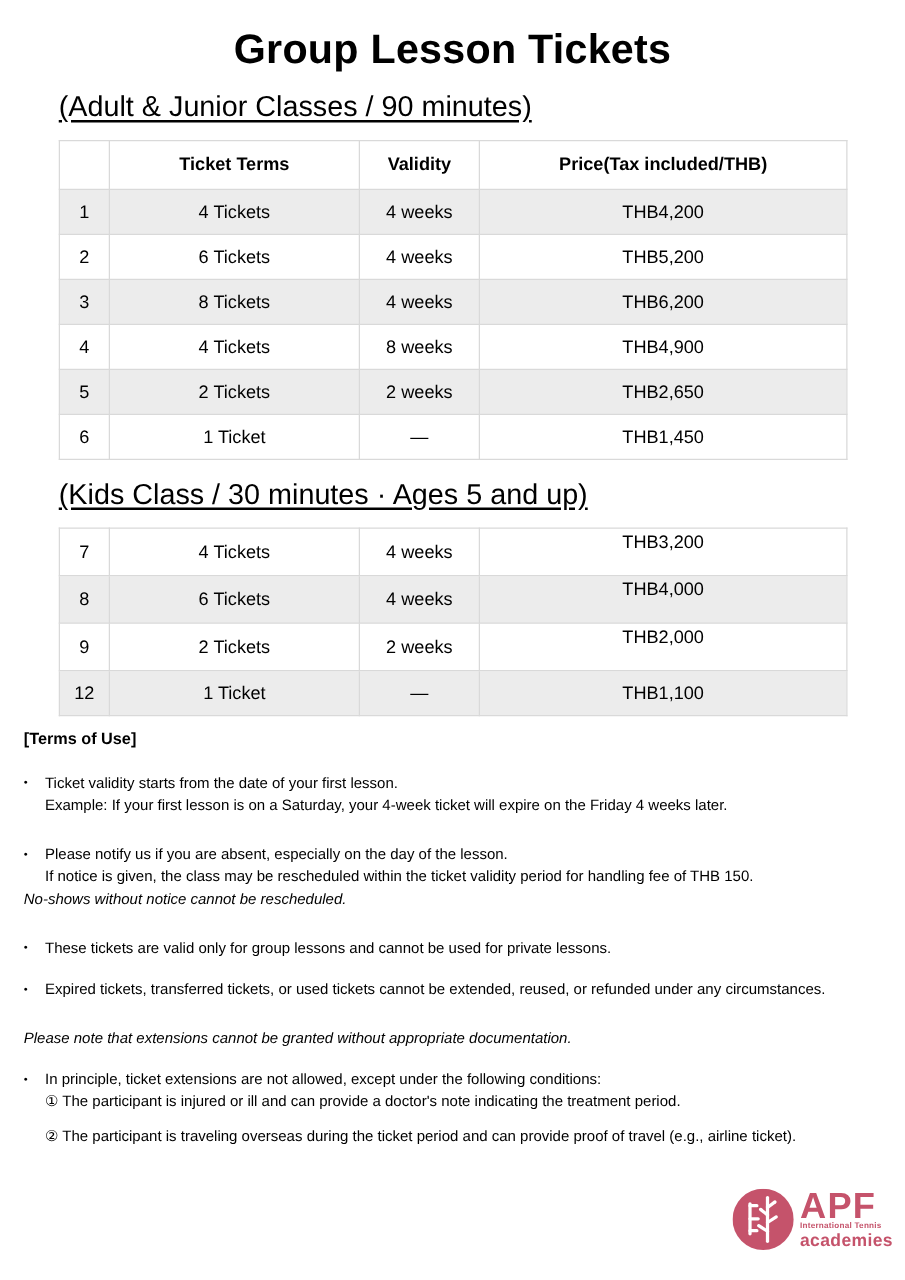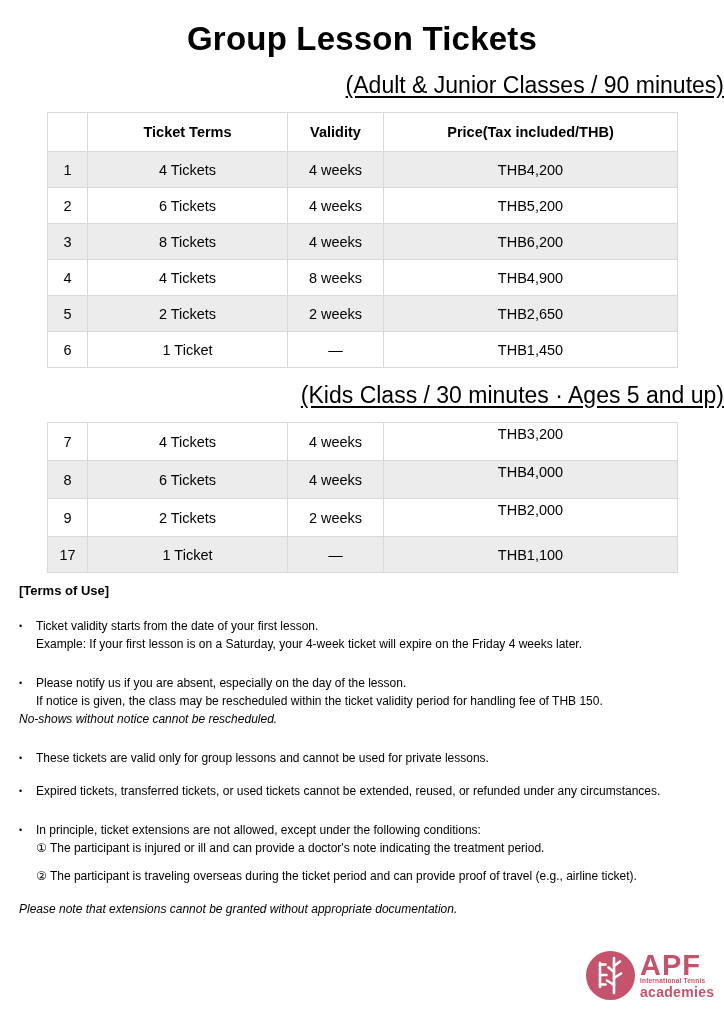--- a/index.html
+++ b/index.html
@@ -4,21 +4,21 @@
 <style>
   html,body{margin:0;padding:0;}
   body{
     width:724px;height:1024px;background:#ffffff;position:relative;overflow:hidden;
     font-family:"Liberation Sans","DejaVu Sans",sans-serif;color:#000;
     --pink:#c5536b;--shade:#ececec;--border:#d9d9d9;
   }
   .title{font-size:33px;font-weight:bold;text-align:center;margin:20px 0 6px 0;letter-spacing:.2px;}
   .section-heading{
     font-size:23px;font-weight:400;margin:14px 0 13px 47px;
-    text-decoration:underline;text-underline-offset:3px;text-align:right;
+    text-decoration:underline;text-underline-offset:3px;
   }
   table{border-collapse:collapse;table-layout:fixed;margin-left:47px;width:630px;}
   th,td{border:1px solid var(--border);text-align:center;overflow:hidden;}
   th{height:36px;font-size:14.5px;font-weight:bold;background:#fff;}
   td{height:33px;font-size:14.5px;}
   tr.shade td{background:var(--shade);}
   td.raised{vertical-align:top;padding-top:3px;}
   .kids-table{margin-top:0;}
   .terms{margin:9px 6px 0 19px;font-size:12px;line-height:18px;}
   .terms-heading{font-size:13px;font-weight:bold;line-height:18px;margin:0 0 17px 0;}
@@ -123,21 +123,21 @@
         <td>4 weeks</td>
         <td class="raised">THB4,000</td>
       </tr>
       <tr>
         <td>9</td>
         <td>2 Tickets</td>
         <td>2 weeks</td>
         <td class="raised">THB2,000</td>
       </tr>
       <tr class="shade">
-        <td>17</td>
+        <td>12</td>
         <td>1 Ticket</td>
         <td>—</td>
         <td>THB1,100</td>
       </tr>
     </tbody>
 </table>
 
 <div class="terms">
   <div class="terms-heading">[Terms of Use]</div>
   <div id="terms-items">
@@ -150,26 +150,26 @@
         <div class="t-line ind">If notice is given, the class may be rescheduled within the ticket validity period for handling fee of THB 150.</div>
         <div class="t-line it">No-shows without notice cannot be rescheduled.</div>
       </div>
       <div class="t-item">
         <div class="t-line hang"><span class="bullet">•</span>These tickets are valid only for group lessons and cannot be used for private lessons.</div>
       </div>
       <div class="t-item">
         <div class="t-line hang"><span class="bullet">•</span>Expired tickets, transferred tickets, or used tickets cannot be extended, reused, or refunded under any circumstances.</div>
       </div>
       <div class="t-item">
+        <div class="t-line it">Please note that extensions cannot be granted without appropriate documentation.</div>
+      </div>
+      <div class="t-item">
         <div class="t-line hang"><span class="bullet">•</span>In principle, ticket extensions are not allowed, except under the following conditions:</div>
         <div class="t-line ind">① The participant is injured or ill and can provide a doctor's note indicating the treatment period.</div>
         <div class="t-line ind gap">② The participant is traveling overseas during the ticket period and can provide proof of travel (e.g., airline ticket).</div>
-      </div>
-      <div class="t-item">
-        <div class="t-line it">Please note that extensions cannot be granted without appropriate documentation.</div>
       </div>
     </div>
 </div>
 
 <div class="logo">
   <svg width="49" height="49" viewBox="0 0 49 49">
     <circle cx="24.5" cy="24.5" r="24.5" fill="var(--pink,#c5536b)"></circle>
     <g stroke="#ffffff" stroke-width="2.6" stroke-linecap="round" fill="none">
       <path d="M28 7 L28 42"></path>
       <path d="M28 15 L34 10.5"></path>

